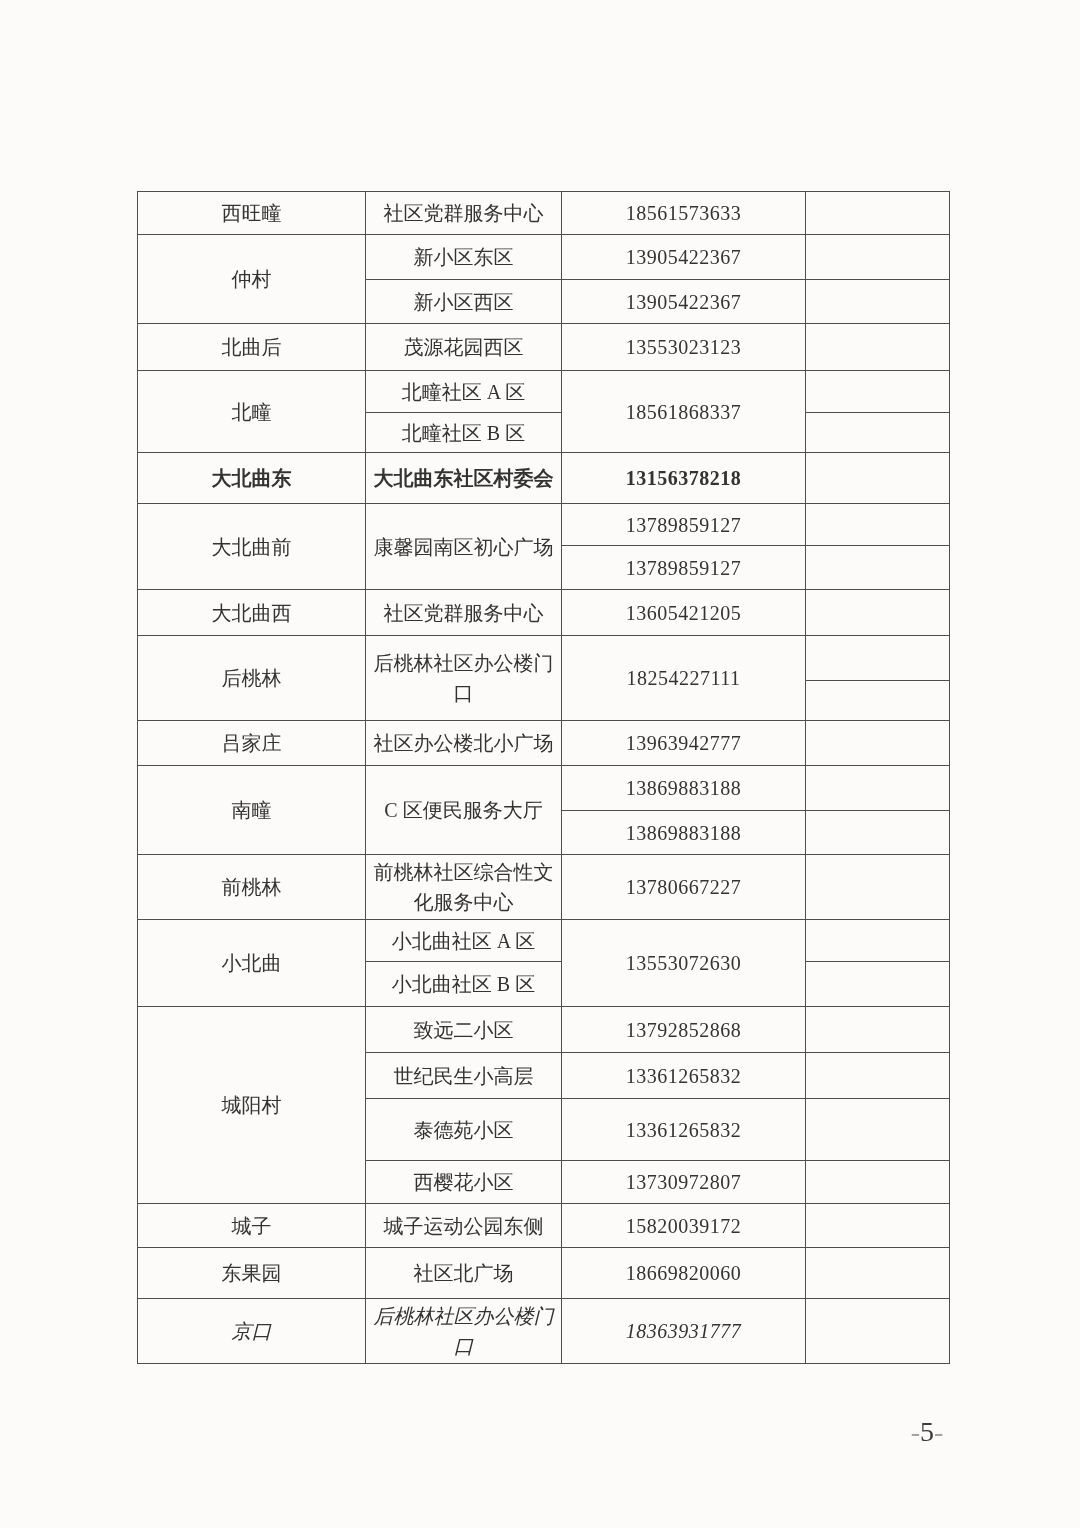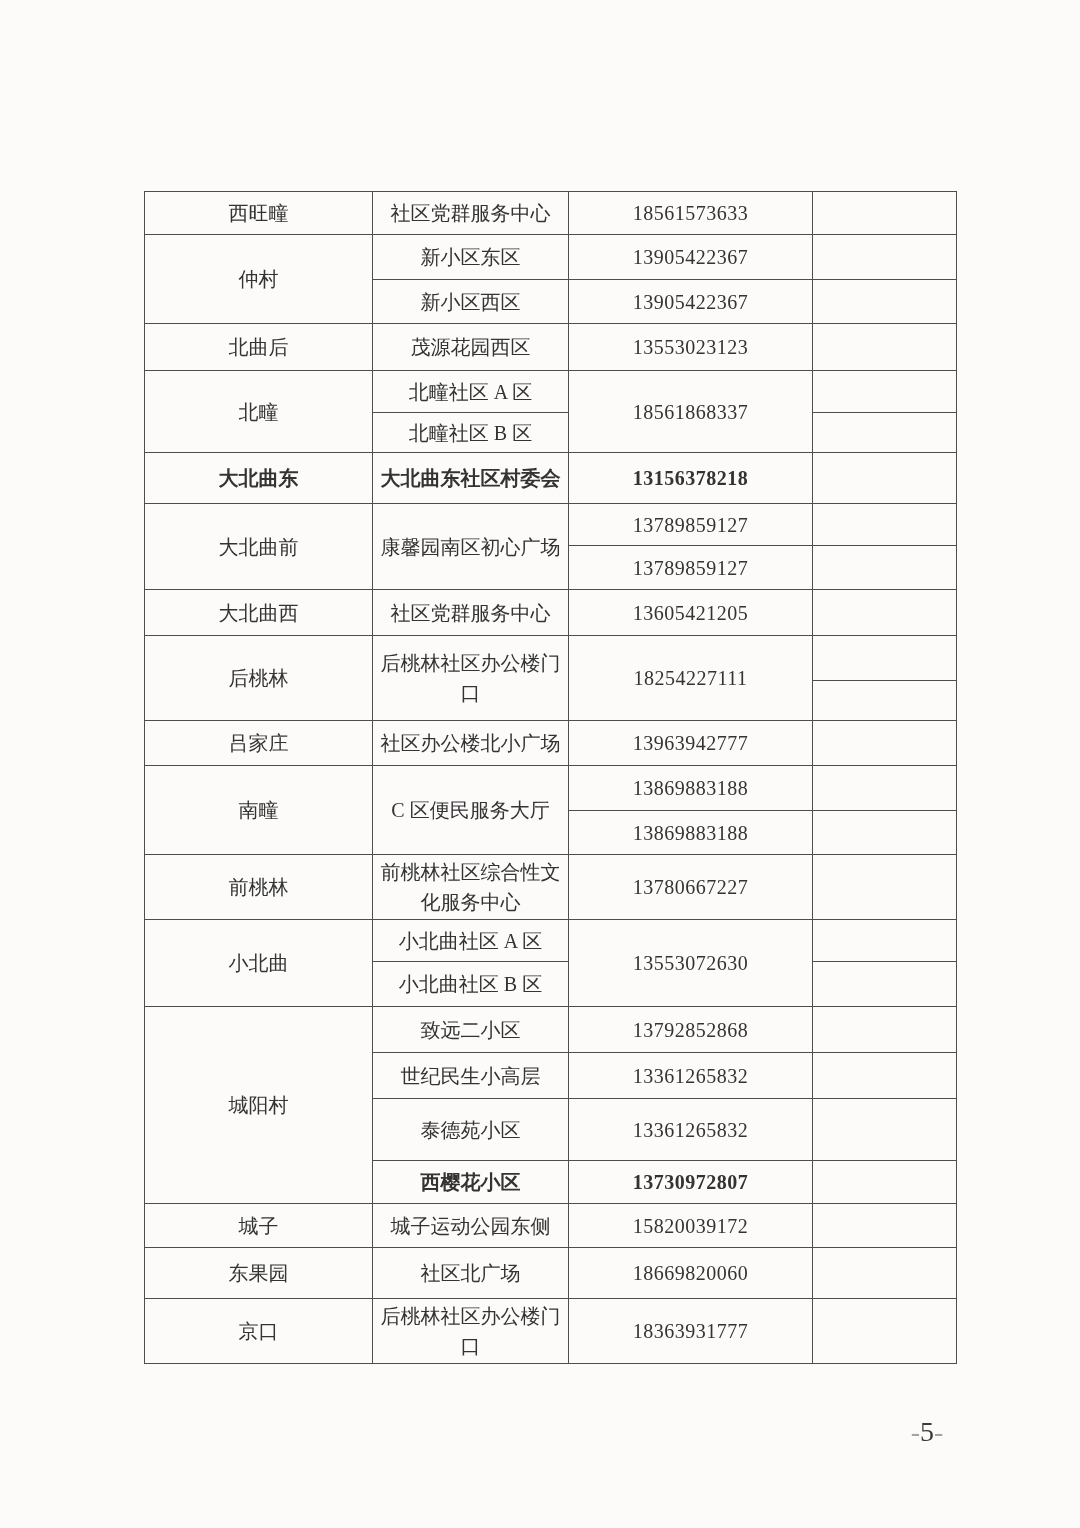--- a/index.html
+++ b/index.html
@@ -5,21 +5,21 @@
   html,body{margin:0;padding:0;}
   body{
     width:1080px;height:1528px;
     background:#fcfbfa;
     font-family:"Liberation Serif","DejaVu Serif",serif;
     position:relative;
     overflow:hidden;
   }
   .page{position:absolute;left:0;top:0;width:1080px;height:1528px;}
   table.contact-table{
-    position:absolute;left:144px;top:191px;
+    position:absolute;left:137px;top:191px;
     width:812px;
     border-collapse:collapse;
     table-layout:fixed;
   }
   table.contact-table td{
     border:1px solid #4e4e4e;
     text-align:center;
     vertical-align:middle;
     font-size:20px;
     line-height:30px;
@@ -160,38 +160,38 @@
         <tr style="height: 46px; margin-left: 8px;">
           <td class="location-cell">世纪民生小高层</td>
           <td class="phone-cell">13361265832</td>
           <td class="note-cell"></td>
         </tr>
         <tr style="height: 62px; font-family: Liberation Serif, serif;">
           <td class="location-cell">泰德苑小区</td>
           <td class="phone-cell">13361265832</td>
           <td class="note-cell"></td>
         </tr>
-        <tr style="height: 43px; font-weight: bold;">
+        <tr style="height: 43px;">
           <td class="location-cell">西樱花小区</td>
           <td class="phone-cell">13730972807</td>
           <td class="note-cell"></td>
         </tr>
         <tr style="height: 44px;">
           <td class="community-cell">城子</td>
           <td class="location-cell">城子运动公园东侧</td>
           <td class="phone-cell">15820039172</td>
           <td class="note-cell"></td>
         </tr>
         <tr style="height: 51px;">
           <td class="community-cell">东果园</td>
           <td class="location-cell">社区北广场</td>
           <td class="phone-cell">18669820060</td>
           <td class="note-cell"></td>
         </tr>
-        <tr style="height: 58px;">
+        <tr style="height: 58px; font-style: italic;">
           <td class="community-cell">京口</td>
           <td class="location-cell">后桃林社区办公楼门口</td>
           <td class="phone-cell">18363931777</td>
           <td class="note-cell"></td>
         </tr>
       </tbody>
   </table>
 
   <div class="footer">
     <span class="dash">-</span><span class="num">5</span><span class="dash">-</span>

